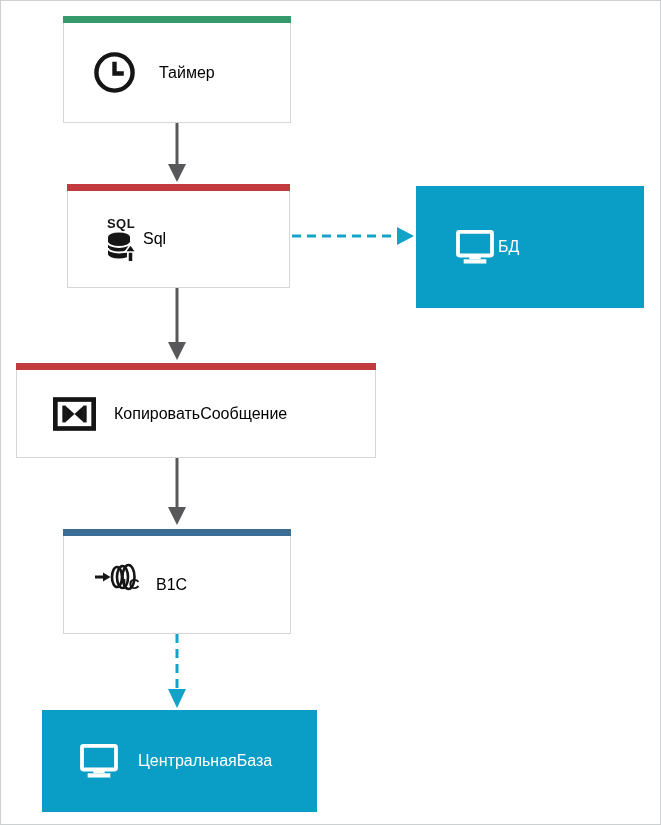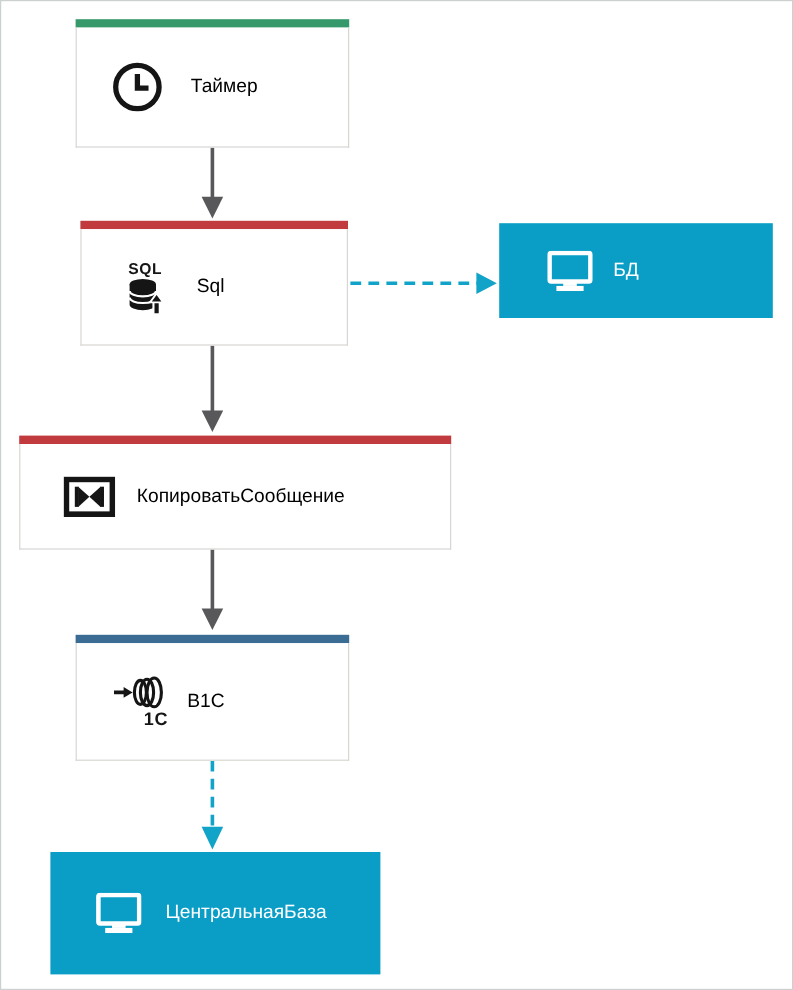--- a/index.html
+++ b/index.html
@@ -26,21 +26,21 @@
   .icon{display:inline-flex;align-items:center;justify-content:center;flex:0 0 auto;}
 
   
   .sql-icon{display:flex;flex-direction:column;align-items:center;line-height:1;}
   .sql-text{font-size:13px;font-weight:bold;color:#151515;letter-spacing:.5px;margin-bottom:1px;}
 
   
   .b1c-icon{position:relative;width:48px;height:44px;}
   .b1c-icon svg{position:absolute;left:0;top:0;}
   .b1c-text{
-    position:absolute;right:2px;bottom:0;font-size:15px;font-weight:bold;
+    position:absolute;right:2px;bottom:16px;font-size:15px;font-weight:bold;
     color:#151515;line-height:1;letter-spacing:.5px;
   }
 </style>
 </head>
 <body>
 
 <div class="canvas">
 
   <svg class="edges" width="659" height="823" viewBox="0 0 659 823">
     <g>
@@ -73,38 +73,38 @@
           <circle cx="22" cy="22" r="18.5" fill="none" stroke="#151515" stroke-width="4.5"></circle>
           <path d="M22 11 L22 23 L31.5 23" fill="none" stroke="#151515" stroke-width="4.5"></path>
         </svg>
       </span>
       <span class="label">Таймер</span>
     </div>
   </div>
 
   <div class="node" style="left:66px;top:183px;width:223px;height:104px">
     <div class="accent" style="background-color: rgb(193, 58, 62);"></div>
-    <div class="body" style="padding-left:37px;gap:27px">
+    <div class="body" style="padding-left:37px;gap:6px">
       <span class="icon sql-icon">
         <span class="sql-text">SQL</span>
         <svg width="32" height="31" viewBox="0 0 32 31">
           <ellipse cx="14" cy="6" rx="11" ry="4.5" fill="#151515"></ellipse>
           <path d="M3 6 v17 a11 4.5 0 0 0 22 0 v-17 z" fill="#151515"></path>
           <path d="M3 11.5 a11 4.5 0 0 0 22 0" fill="none" stroke="#ffffff" stroke-width="1.8"></path>
           <path d="M3 17 a11 4.5 0 0 0 22 0" fill="none" stroke="#ffffff" stroke-width="1.8"></path>
           <path d="M25.5 30 V20" stroke="#ffffff" stroke-width="7"></path>
           <path d="M25.5 30 V20.5" stroke="#151515" stroke-width="3.5"></path>
           <polygon points="25.5,13.5 20,21 31,21" fill="#151515" stroke="#ffffff" stroke-width="1.5"></polygon>
         </svg>
       </span>
       <span class="label">Sql</span>
     </div>
   </div>
 
-  <div class="node filled" style="left: 415px; top: 185px; width: 228px; height: 79px; padding-left: 40px; gap: 17px; background-color: rgb(10, 158, 198);">
+  <div class="node filled" style="left: 415px; top: 185px; width: 228px; height: 122px; padding-left: 40px; gap: 4px; background-color: rgb(10, 158, 198);">
     <span class="icon">
       <svg width="38" height="34" viewBox="0 0 40 36">
         <rect x="2" y="2" width="36" height="25" rx="1.5" fill="none" stroke="#ffffff" stroke-width="4"></rect>
         <rect x="14" y="27" width="12" height="4" fill="#ffffff"></rect>
         <rect x="8" y="31" width="24" height="4.5" fill="#ffffff"></rect>
       </svg>
     </span>
     <span class="label">БД</span>
   </div>
 

